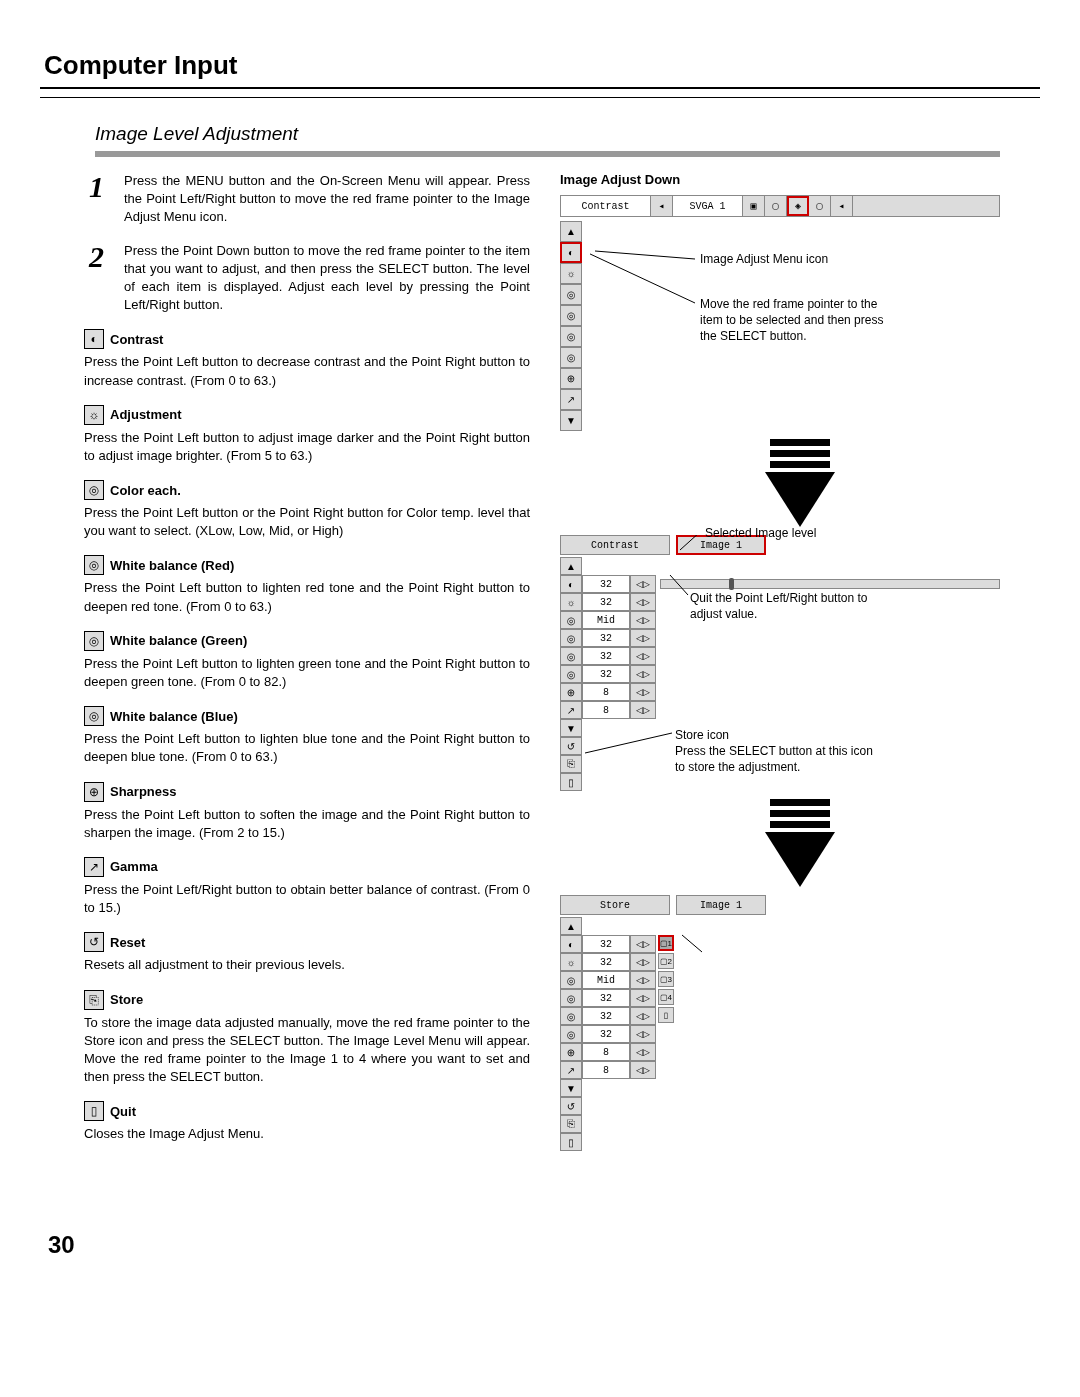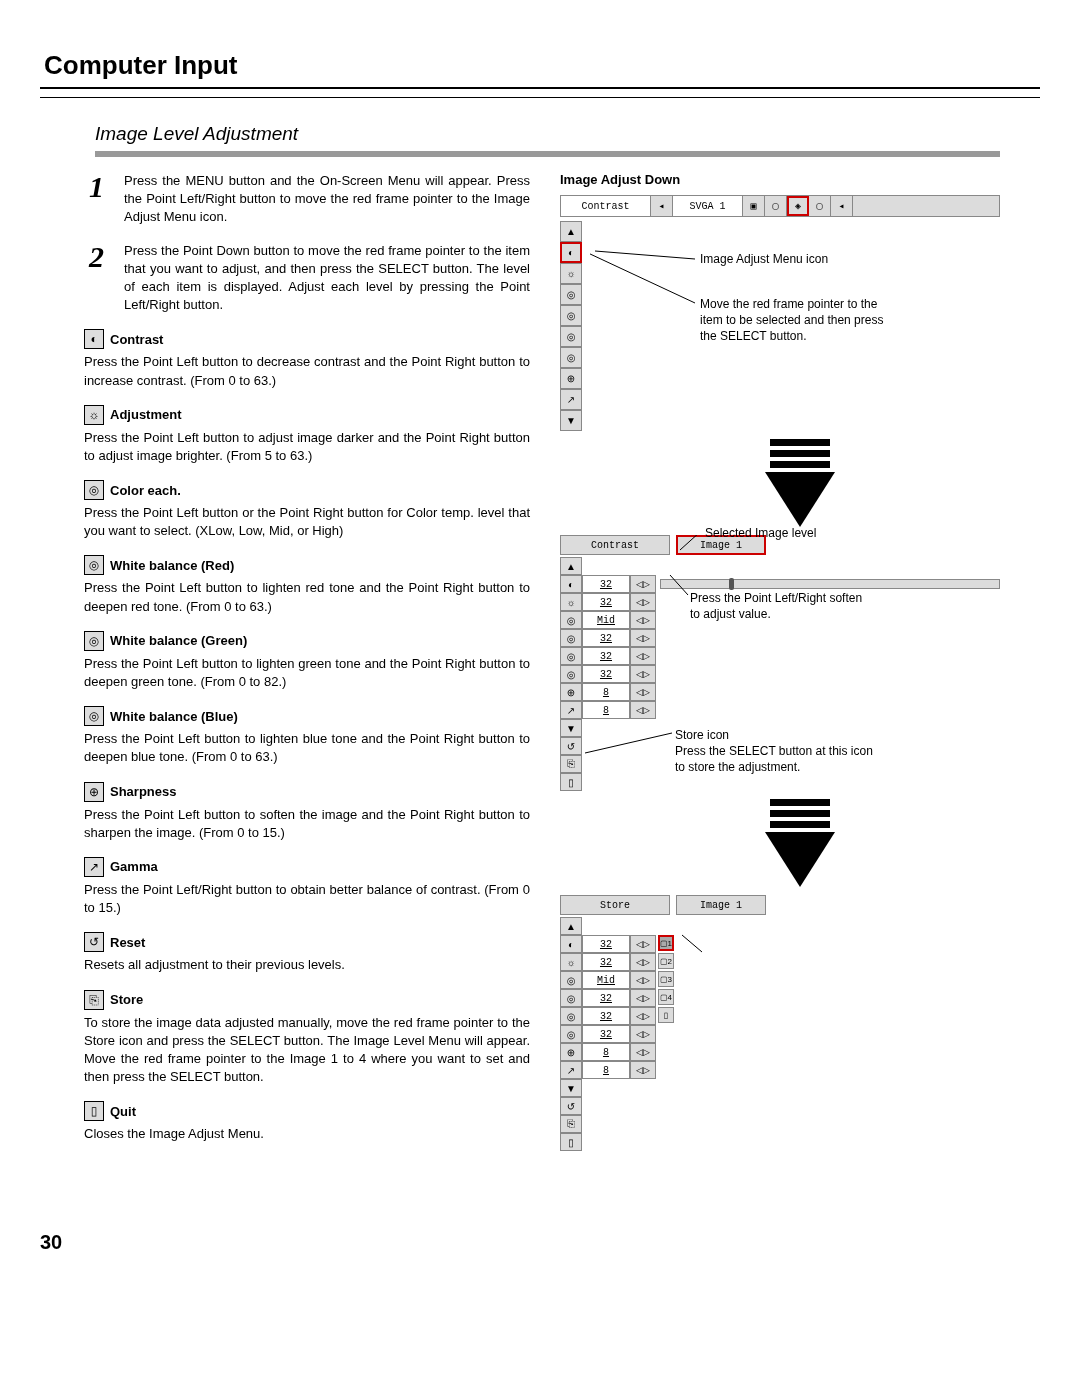--- a/index.html
+++ b/index.html
@@ -30,27 +30,27 @@
   .icon-cell.sel { border: 2px solid #c00; }
   .panel-row { display: flex; align-items: flex-start; gap: 8px; }
   .arrow-down { width: 0; height: 0; border-left: 35px solid transparent; border-right: 35px solid transparent; border-top: 55px solid #000; margin: 0 auto; }
   .arrow-block { text-align: center; margin: 8px 0 8px 40px; }
   .arrow-bars { width: 60px; margin: 0 auto 0 auto; }
   .arrow-bars div { height: 7px; background: #000; margin-bottom: 4px; }
   .sub-header { display: flex; margin-bottom: 2px; }
   .sub-header-cell { height: 20px; border: 1px solid #888; background: #dcdcdc; display: flex; align-items: center; justify-content: center; font-family: 'Courier New', monospace; font-size: 10px; }
   .data-row { display: flex; height: 18px; }
   .data-row .icon-cell { height: 18px; }
-  .data-val { width: 48px; border: 1px solid #888; background: #fff; display: flex; align-items: center; justify-content: center; font-family: 'Courier New', monospace; font-size: 10px; text-decoration: underline; }
+  .data-val { width: 48px; border: 1px solid #888; background: #fff; display: flex; align-items: center; justify-content: center; font-family: 'Courier New', monospace; font-size: 10px; }
   .data-adj { width: 26px; border: 1px solid #888; background: #dcdcdc; display: flex; align-items: center; justify-content: center; font-size: 9px; }
   .slider { flex: 1; height: 10px; background: #dcdcdc; margin: 4px 0 0 4px; border: 1px solid #888; position: relative; }
   .slider-thumb { position: absolute; left: 20%; top: -2px; width: 5px; height: 12px; background: #555; border-radius: 2px; }
   .store-tag { width: 16px; height: 16px; border: 1px solid #888; background: #dcdcdc; font-size: 8px; display: flex; align-items: center; justify-content: center; margin-left: 2px; }
   .store-tag.sel { border: 2px solid #c00; background: #aaa; }
-  .page-num { font-size: 20px; font-weight: bold; margin-top: 80px; margin-left: 0; }
+  .page-num { font-size: 24px; font-weight: bold; margin-top: 80px; margin-left: 8px; }
   .right-stack { position: relative; }
   .callout { position: absolute; font-size: 12px; line-height: 1.35; }
   .callout-line { stroke: #000; stroke-width: 1; }
   svg.overlay { position: absolute; top: 0; left: 0; pointer-events: none; }
 </style>
 </head>
 <body>
 
 <div class="page">
   <h1>Computer Input</h1>
@@ -112,21 +112,21 @@
     <div class="param-icon">◎</div>
     <div class="param-title">White balance (Blue)</div>
   </div>
   <div class="param-desc">Press the Point Left button to lighten blue tone and the Point Right button to deepen blue tone.  (From 0 to 63.)</div>
           </div>
           <div class="param">
             <div class="param-head">
     <div class="param-icon">⊕</div>
     <div class="param-title">Sharpness</div>
   </div>
-  <div class="param-desc">Press the Point Left button to soften the image and the Point Right button to sharpen the image.  (From 0 to 15.)</div>
+  <div class="param-desc">Press the Point Left button to soften the image and the Point Right button to sharpen the image.  (From 2 to 15.)</div>
           </div>
           <div class="param">
             <div class="param-head">
     <div class="param-icon">↗</div>
     <div class="param-title">Gamma</div>
   </div>
   <div class="param-desc">Press the Point Left/Right  button to obtain better balance of contrast. (From 0 to 15.)</div>
           </div>
           <div class="param">
             <div class="param-head">
@@ -262,21 +262,21 @@
             <div class="data-row">
               <div class="icon-cell">↺</div>
             </div>
             <div class="data-row">
               <div class="icon-cell">⎘</div>
             </div>
             <div class="data-row">
               <div class="icon-cell">▯</div>
             </div>
           </div>
-        <div class="callout" style="left:130px;top:55px;width:180px">Press the Point Left/Right soften to adjust value.</div>
+        <div class="callout" style="left:130px;top:55px;width:180px">Quit the Point Left/Right button to adjust value.</div>
         <div class="callout" style="left:115px;top:192px;width:200px;white-space:pre-line">Store icon
 Press the SELECT button at this icon to store the adjustment.</div>
         <svg class="overlay" width="420" height="260">
           <line x1="110" y1="40" x2="128" y2="60" class="callout-line"></line>
           <line x1="25" y1="218" x2="112" y2="198" class="callout-line"></line>
         </svg>
       </div>
 
       <div class="arrow-block">
         <div class="arrow-bars">

